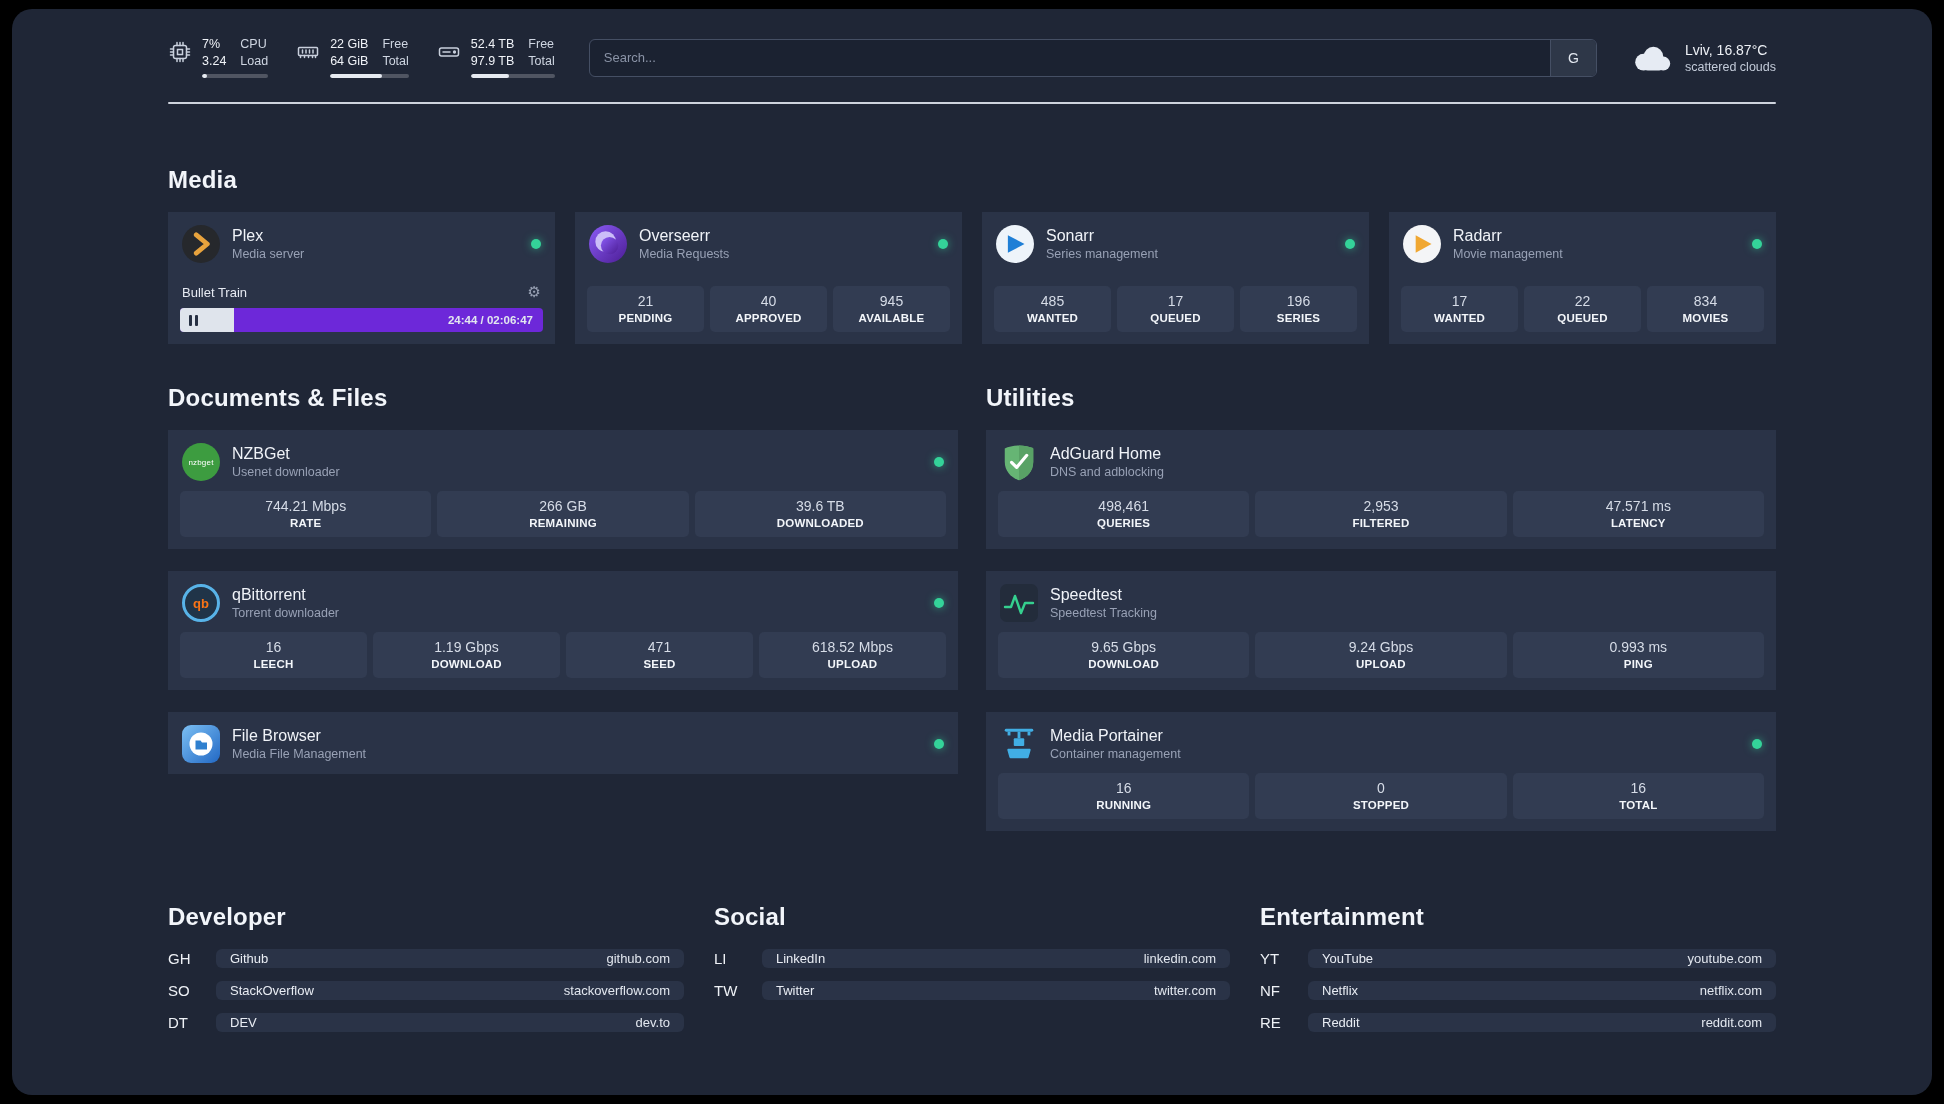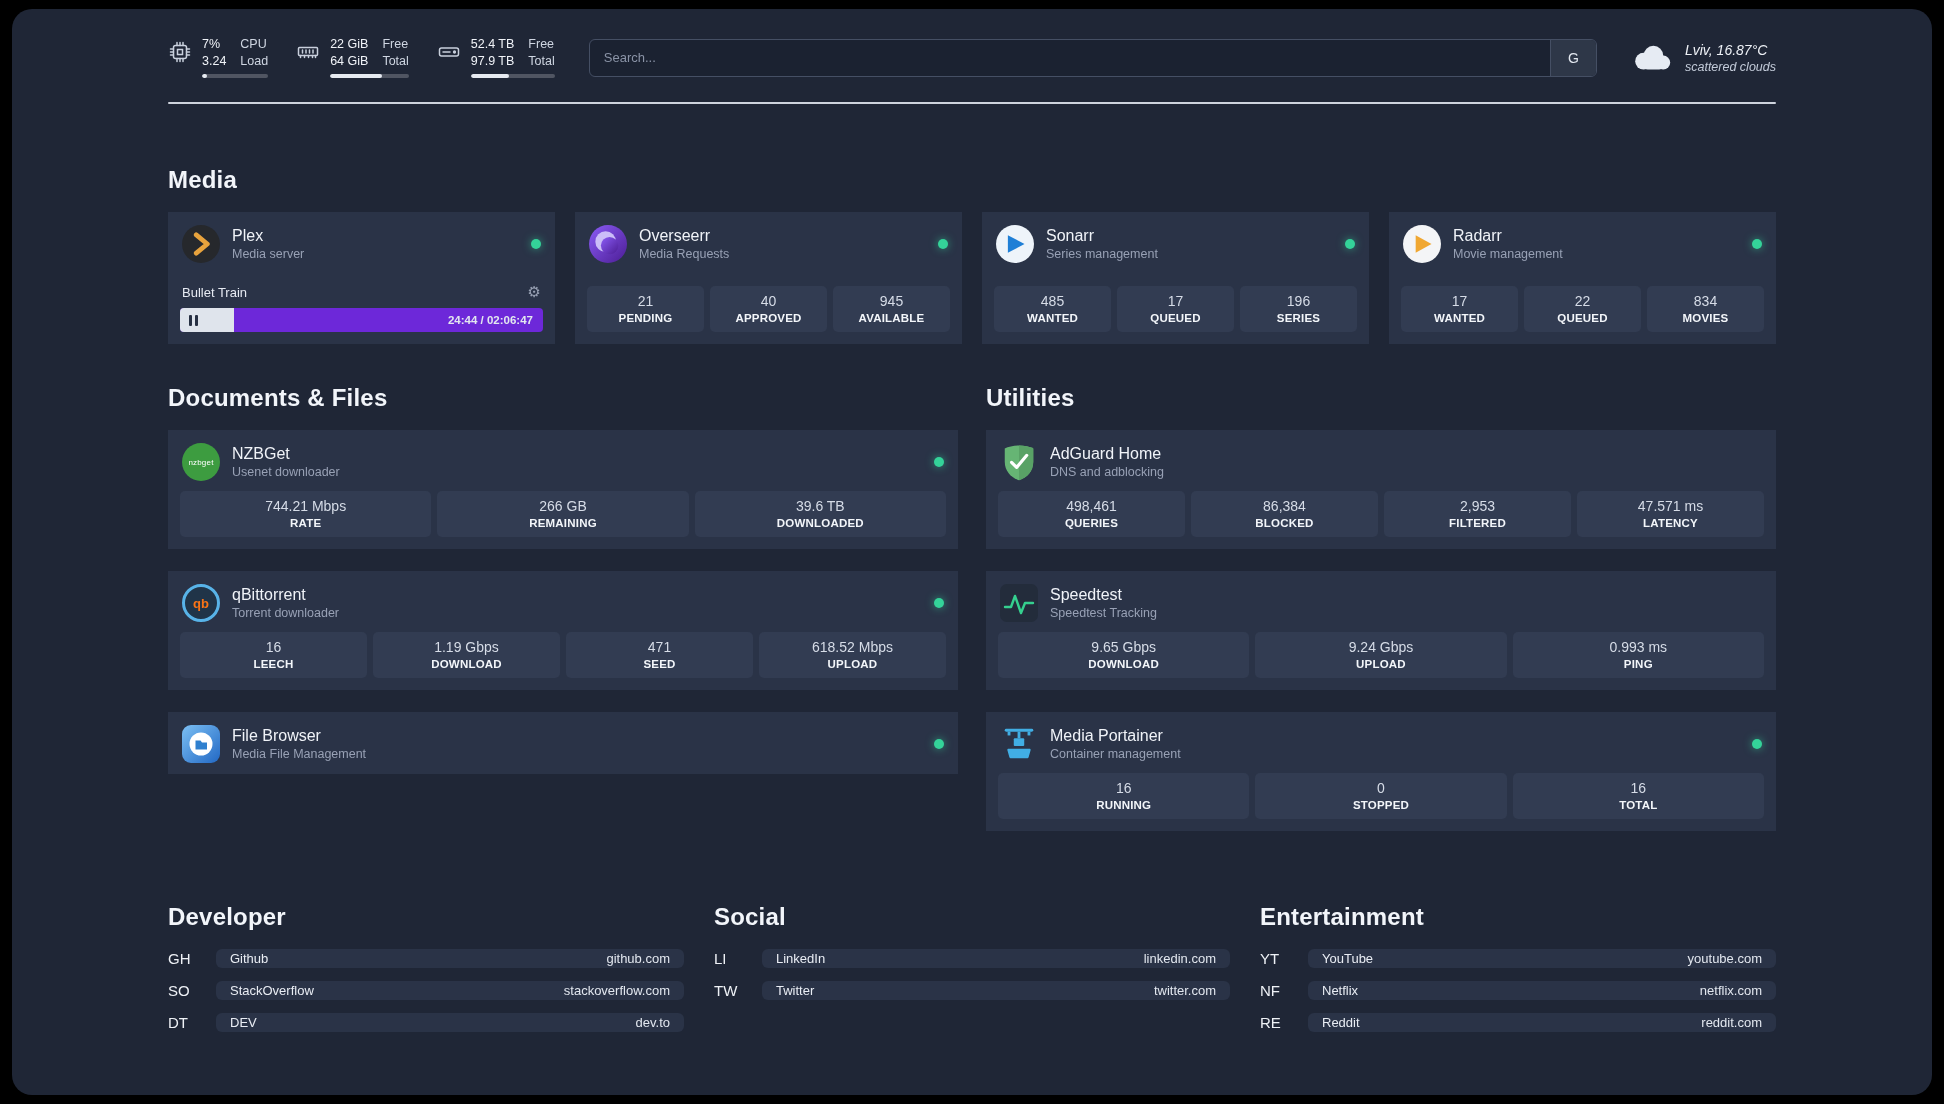--- a/index.html
+++ b/index.html
@@ -20,21 +20,21 @@
   .mon-val{color:#f0f3f8;}
   .mon-lbl{color:#cfd6e2;}
   .mon-bar{margin-top:5px; height:4px; border-radius:2px; background:rgba(255,255,255,.22); overflow:hidden;}
   .mon-fill{height:100%; background:#e6eaf1; border-radius:2px;}
 
   .search{flex:1; display:flex; height:38px; background:var(--search-bg); border:1px solid #454f64; border-radius:6px; overflow:hidden; margin:0 6px;}
   .search input{flex:1; background:transparent; border:none; outline:none; color:#e8ecf2; font-size:13px; padding:0 14px; font-family:inherit;}
   .search input::placeholder{color:#8a93a6;}
   .search-btn{width:46px; background:#2e3748; border-left:1px solid #454f64; color:#e3e8f0; font-size:14px; display:grid; place-items:center; cursor:pointer;}
 
-  .weather{display:flex; gap:12px;font-style:italic;}
+  .weather{display:flex; align-items:center; gap:12px;}
   .weather-icon svg{width:42px; height:30px; display:block;}
   .weather-loc{font-size:14px; color:#eef1f6;}
   .weather-cond{font-size:12.5px; color:#c3cbd9; margin-top:2px;}
 
   .divider{margin-top:24px; height:2px; background:var(--divider); border-radius:1px; opacity:.92;}
 
   
   .sec-title{font-size:24px; font-weight:600; color:#f2f5fa; letter-spacing:.2px;}
   .section-media{margin-top:62px;}
   .cards-4{display:grid; grid-template-columns:repeat(4,1fr); gap:20px; margin-top:18px;}
@@ -410,24 +410,20 @@
                 <div class="app-name">AdGuard Home</div>
                 <div class="app-sub">DNS and adblocking</div>
               </div>
             </div>
             <div class="stats">
               <div class="stat">
                 <div class="stat-value">498,461</div>
                 <div class="stat-label">QUERIES</div>
               </div>
               <div class="stat">
-                <div class="stat-value">86,384</div>
-                <div class="stat-label">BLOCKED</div>
-              </div>
-              <div class="stat">
                 <div class="stat-value">2,953</div>
                 <div class="stat-label">FILTERED</div>
               </div>
               <div class="stat">
                 <div class="stat-value">47.571 ms</div>
                 <div class="stat-label">LATENCY</div>
               </div>
             </div>
           </div>
 

